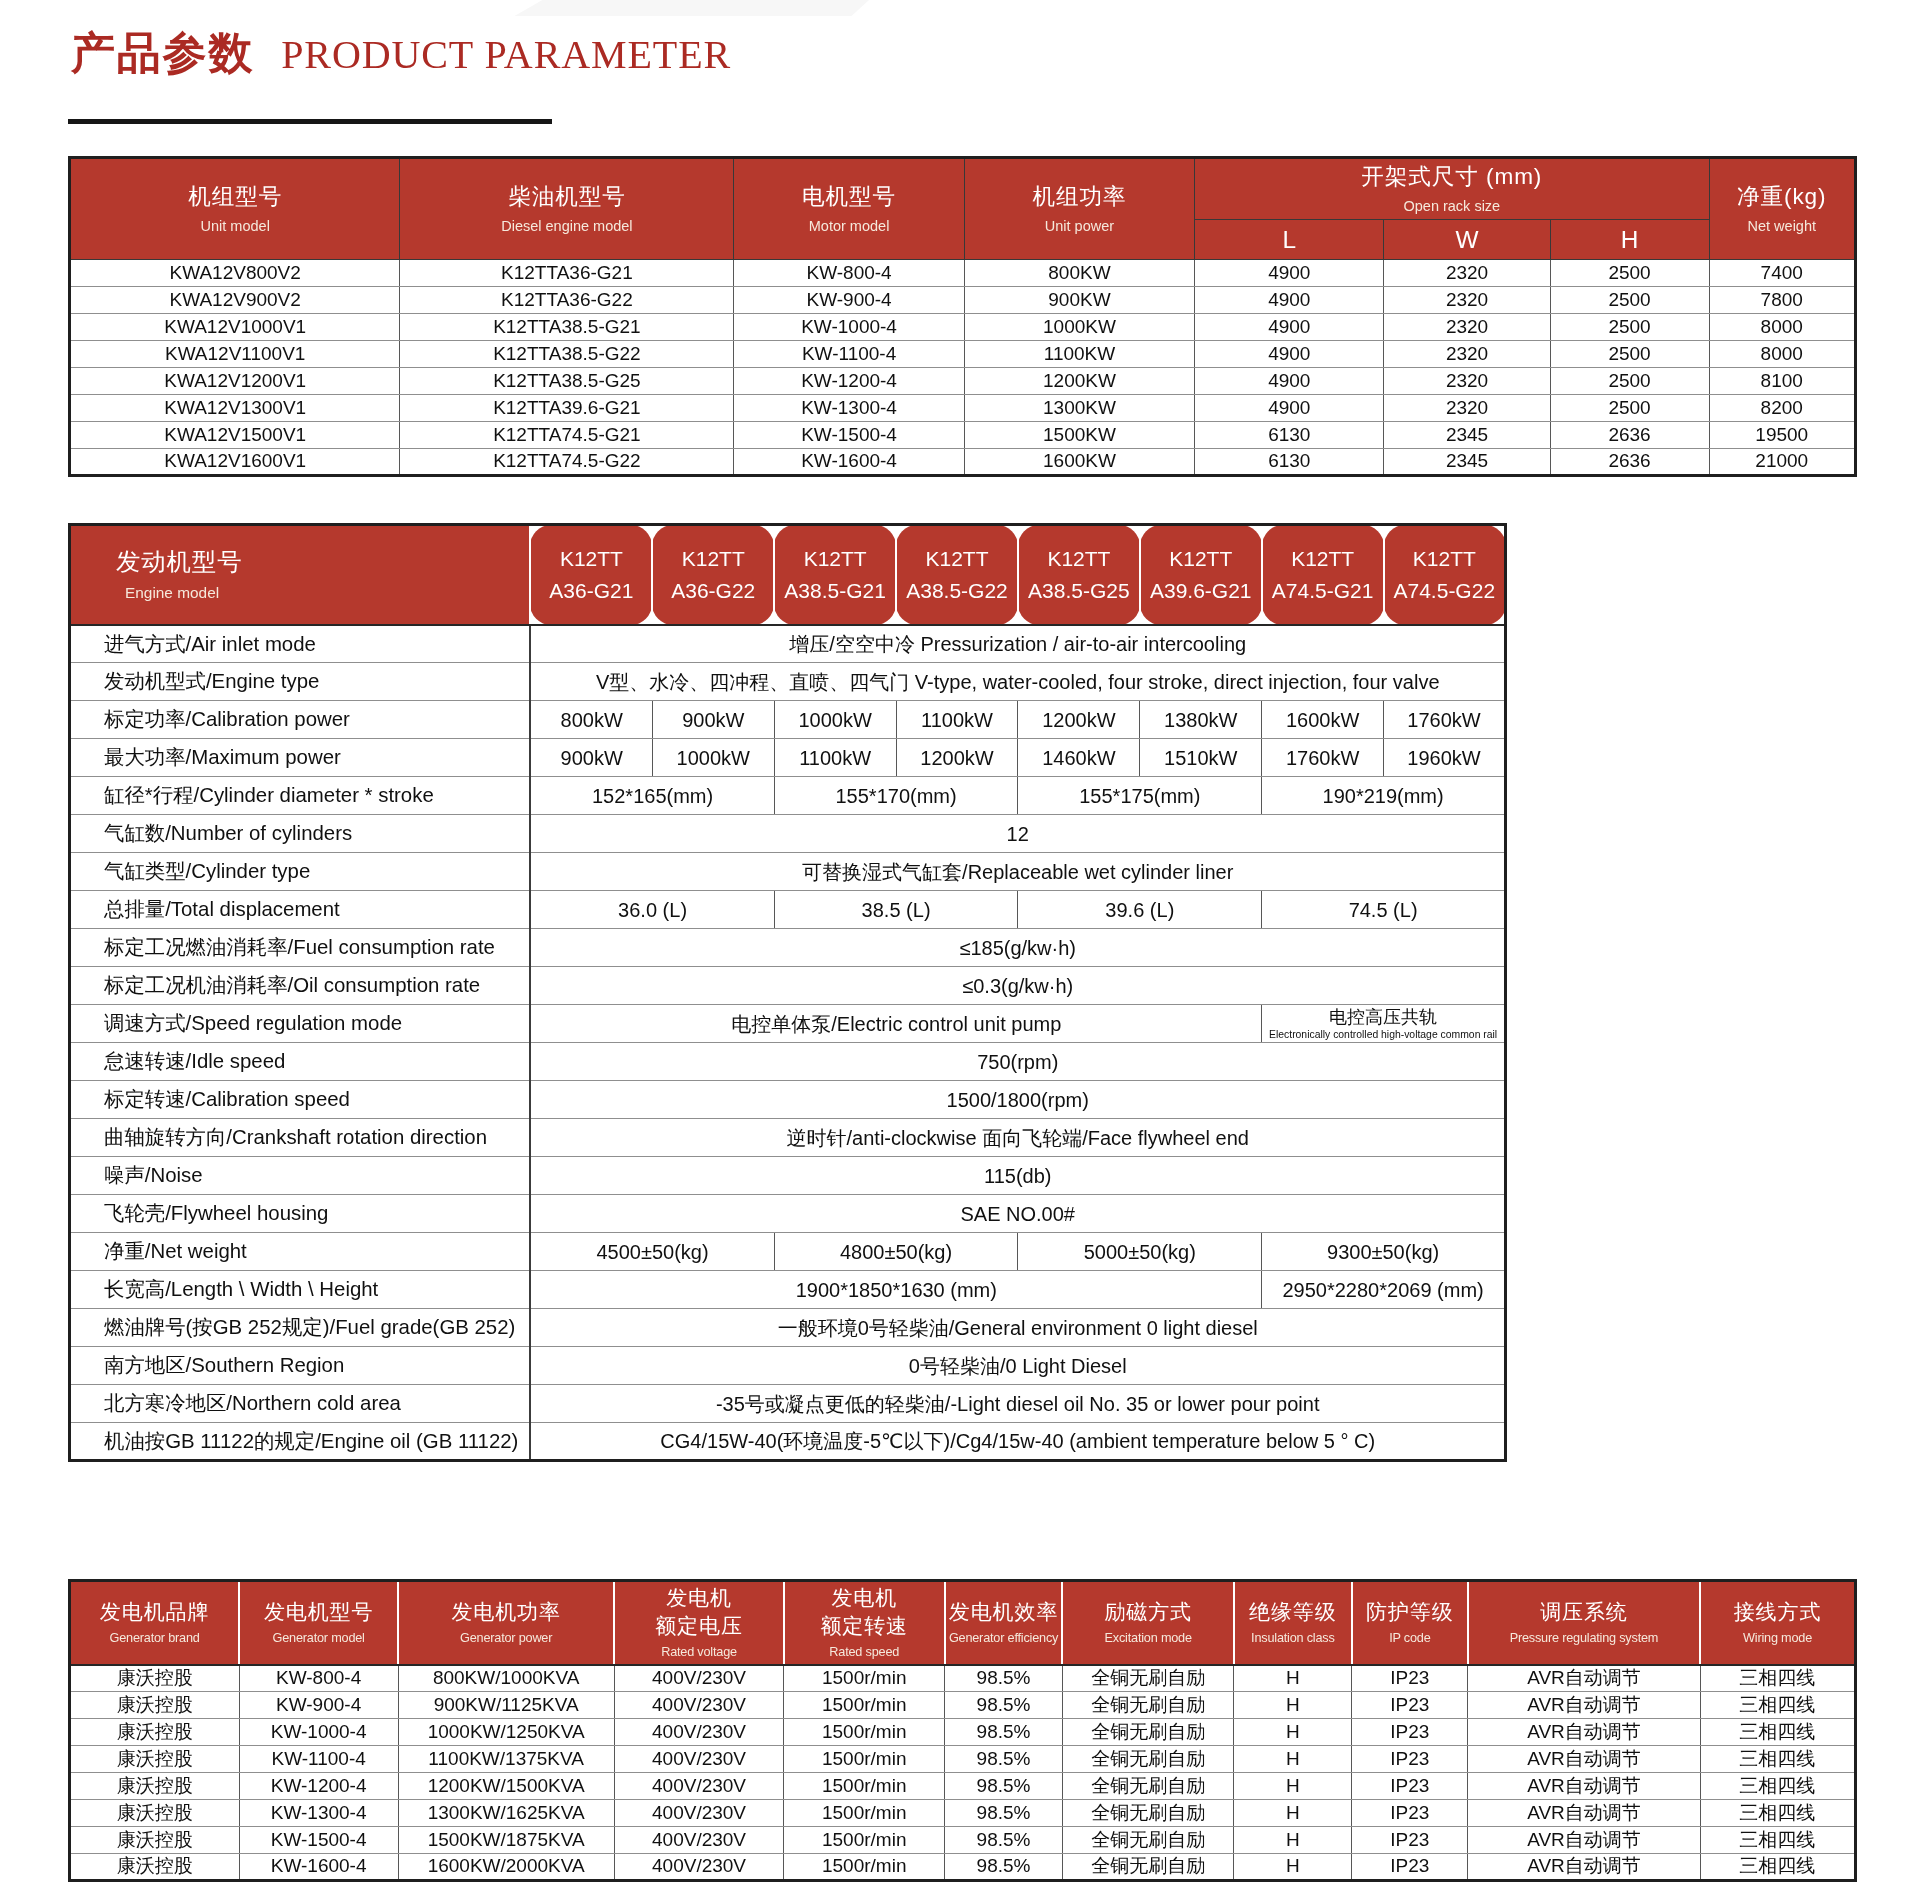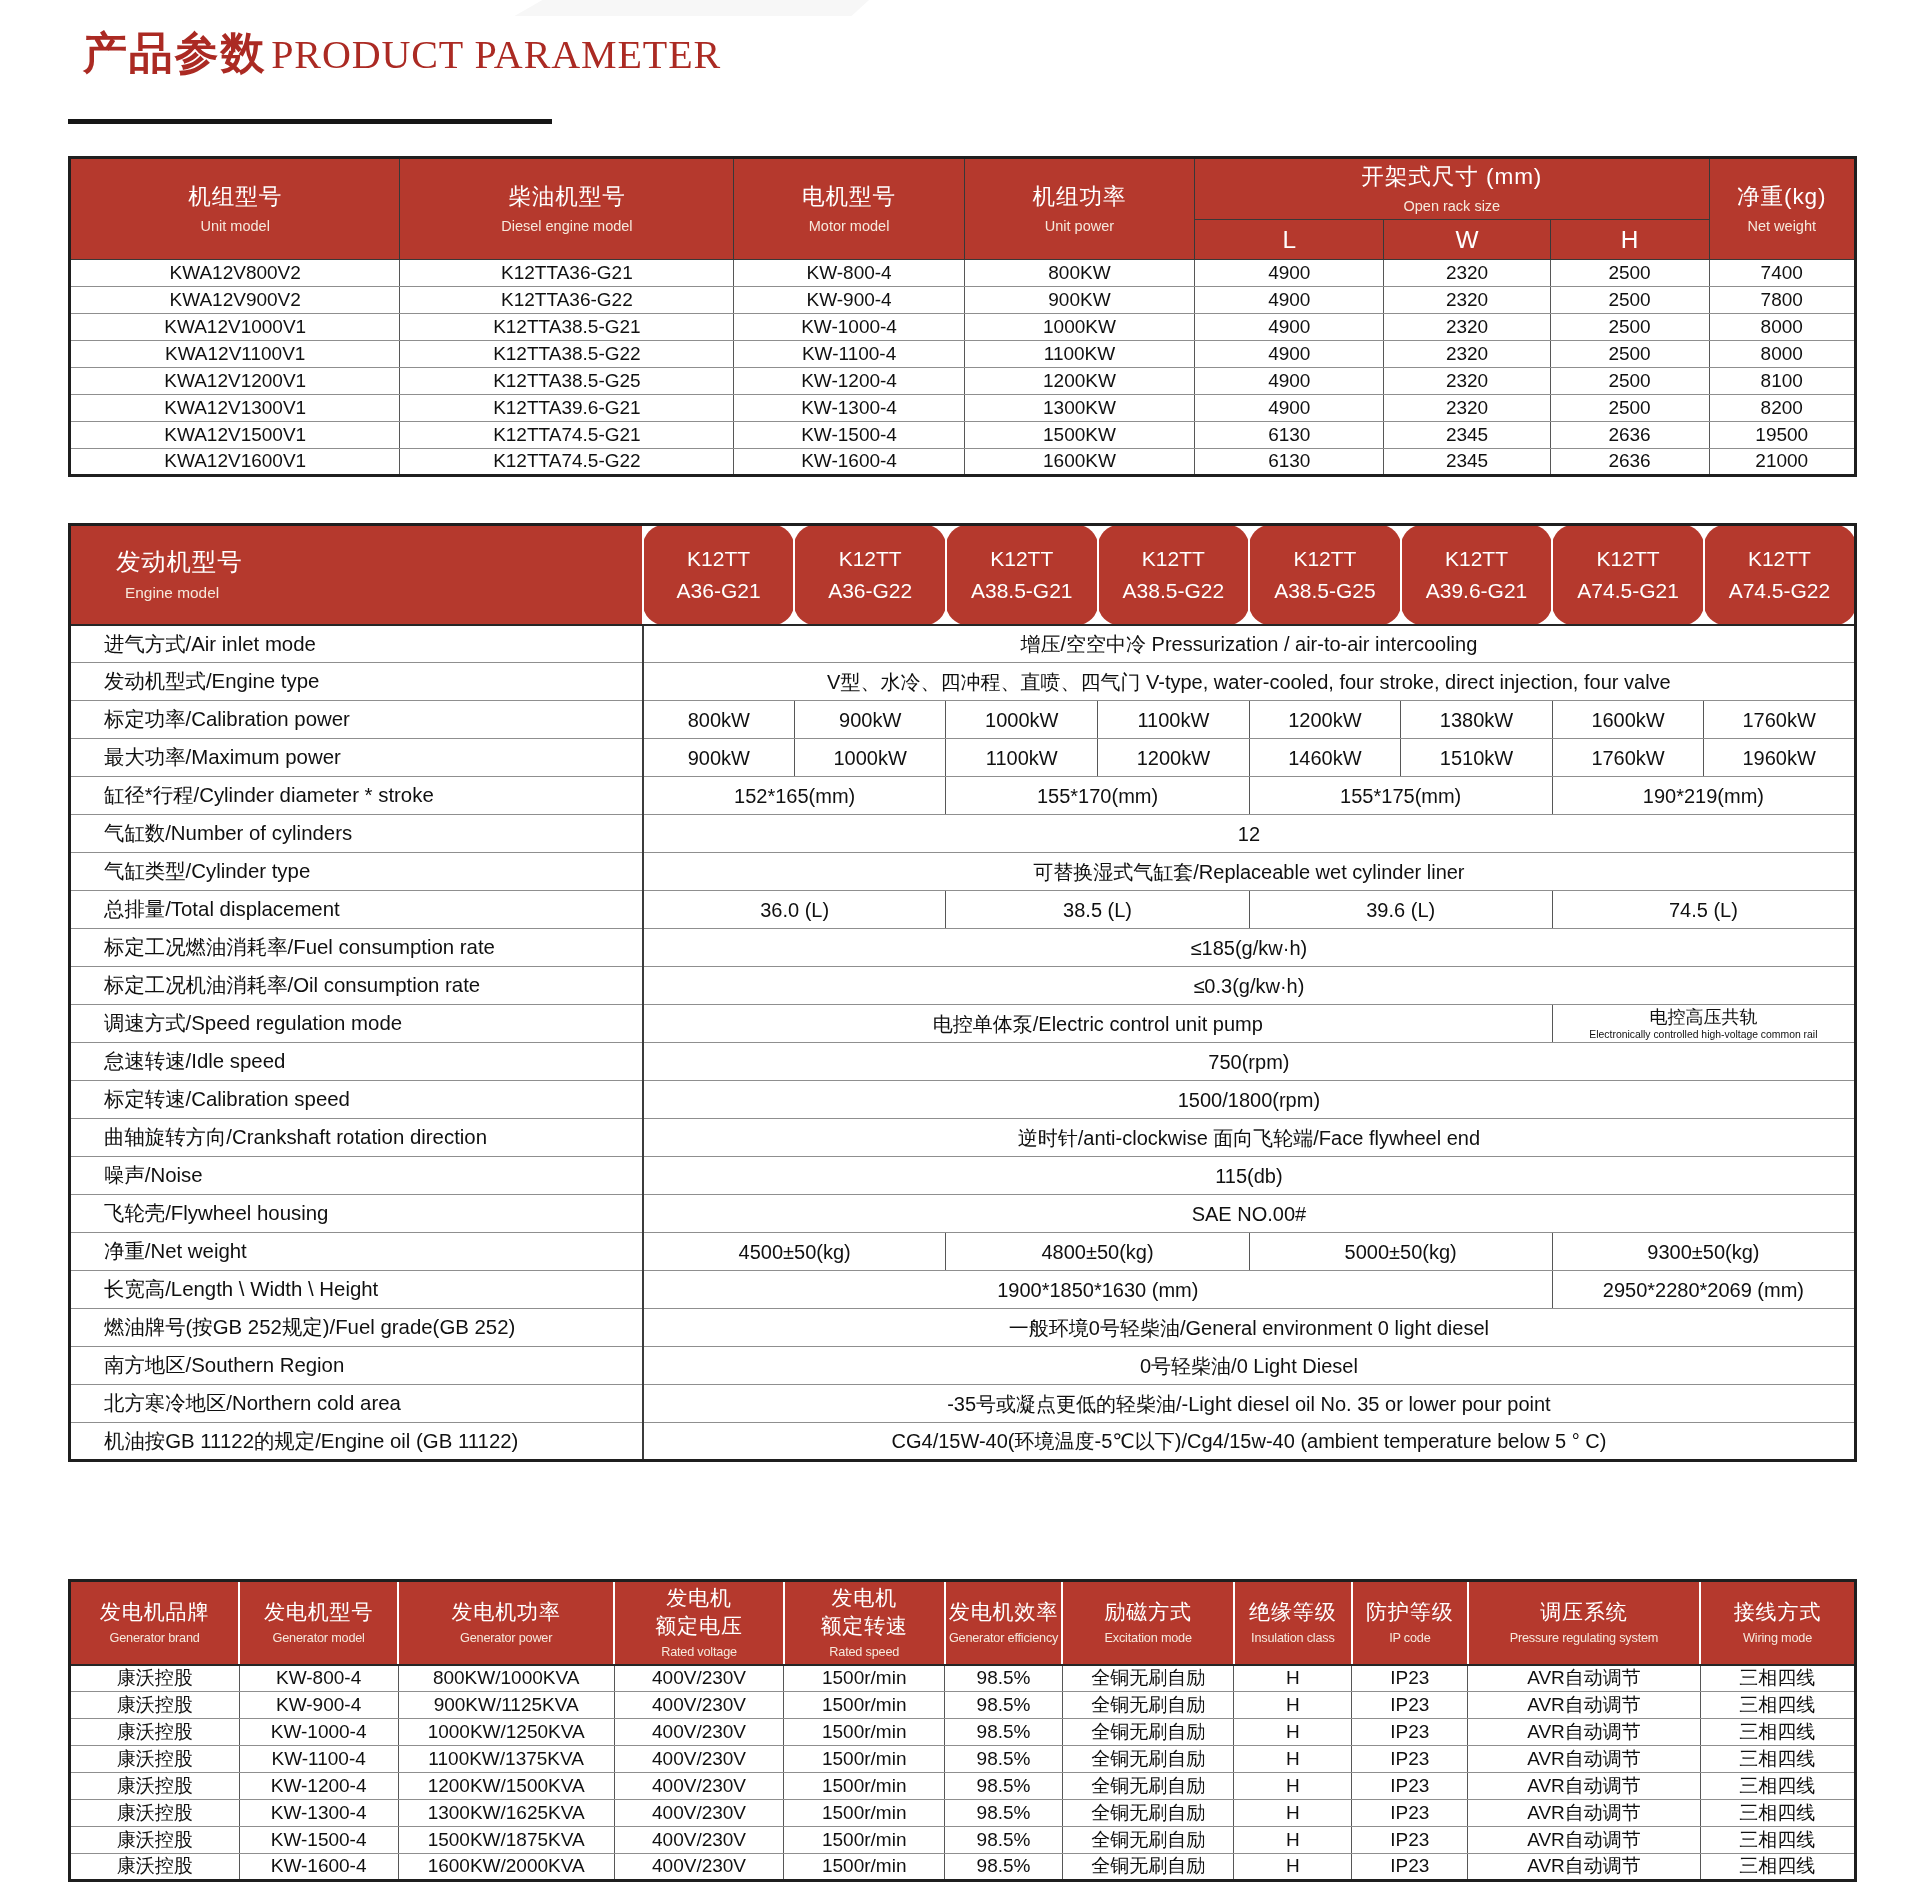--- a/index.html
+++ b/index.html
@@ -17,21 +17,21 @@
     width:1926px;height:1896px;position:relative;overflow:hidden;
     font-family:"Liberation Sans","DejaVu Sans",sans-serif;color:#111;
   }
   .pre{white-space:pre-line;}
 
   
   .top-shape{position:absolute;left:514px;top:0;width:355px;height:16.3px;background:#f7f7f7;
     clip-path:polygon(8% 0,100% 0,95% 100%,0 100%);}
 
   
-  .page-title{position:absolute;left:83px;top:23.5px;display:flex;align-items:baseline;gap:5px;}
+  .page-title{position:absolute;left:71px;top:23.5px;display:flex;align-items:baseline;gap:27px;}
   .page-title .zh{font-size:44px;font-weight:bold;color:var(--title-red);letter-spacing:1.8px;}
   .page-title .en{font-family:"Liberation Serif","DejaVu Serif",serif;font-size:40px;color:var(--title-red);letter-spacing:0.9px;}
   .title-underline{position:absolute;left:68px;top:119px;width:484px;height:5.4px;background:#161616;}
 
   
   table{position:absolute;border-collapse:collapse;table-layout:fixed;border:3.6px solid var(--b-outer);}
   th,td{overflow:hidden;text-align:center;vertical-align:middle;}
   thead th{background:var(--red);color:#fff;font-weight:normal;}
   .h-zh{font-size:22.6px;line-height:1.35;color:#fff;letter-spacing:0.9px;}
   .h-en{font-size:14.5px;line-height:1.4;color:var(--cream);margin-top:3.6px;}
@@ -41,21 +41,21 @@
 
   
   .t1{left:68px;top:156px;width:1789px;}
   .t1 thead th{border:1.8px solid #383838;}
   .t1 thead tr:first-child{height:62px;}
   .t1 thead tr:last-child{height:40px;}
   .t1 thead .dim{font-size:24.4px;color:#fff;}
   .t1 tbody tr{height:27px;}
 
   
-  .t2{left:68px;top:523px;width:1789px;}
+  .t2{left:68px;top:523px;width:1439px;}
   .t2 thead tr{height:100px;}
   .t2 thead th{border-left:2.7px solid #fff;border-bottom:2.7px solid #262626;}
   .t2 thead th:first-child{border-left:none;}
   .t2 thead th.engine-label{text-align:left;padding-left:45px;}
   .t2 thead th.engine-label .h-zh{font-size:24.4px;}
   .t2 thead th.engine-label .h-en{font-size:15.4px;padding-left:9px;}
   .t2 thead th.model{font-size:21px;line-height:1.5;white-space:pre-line;color:#fff;border-radius:21px;}
   .t2 tbody tr{height:38px;}
   .t2 tbody td{font-size:20px;}
   .t2 tbody td.row-label{text-align:left;padding-left:33px;font-size:20.4px;border-right:2.2px solid var(--b-dark);}

